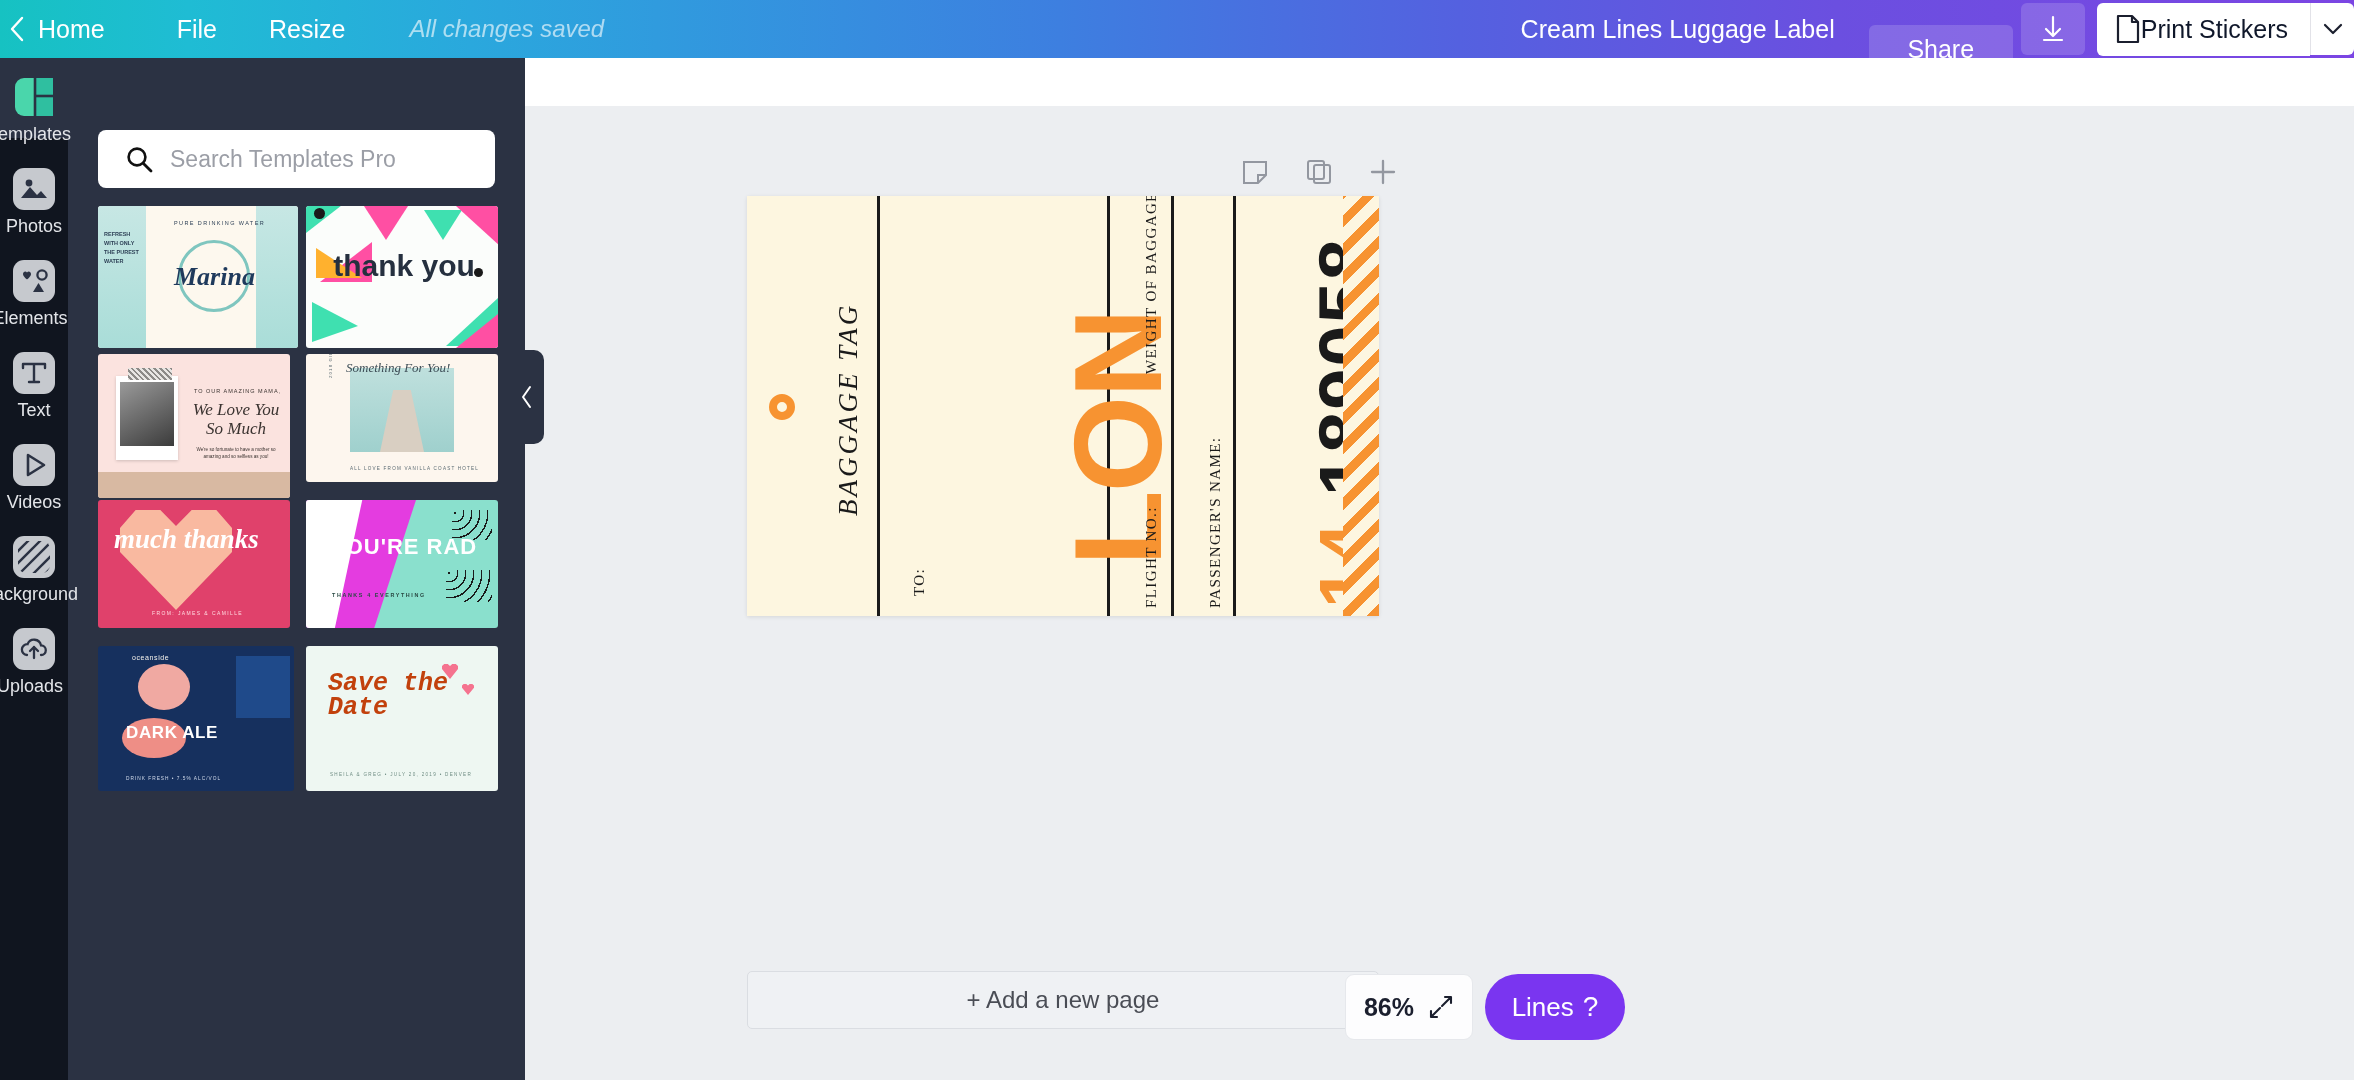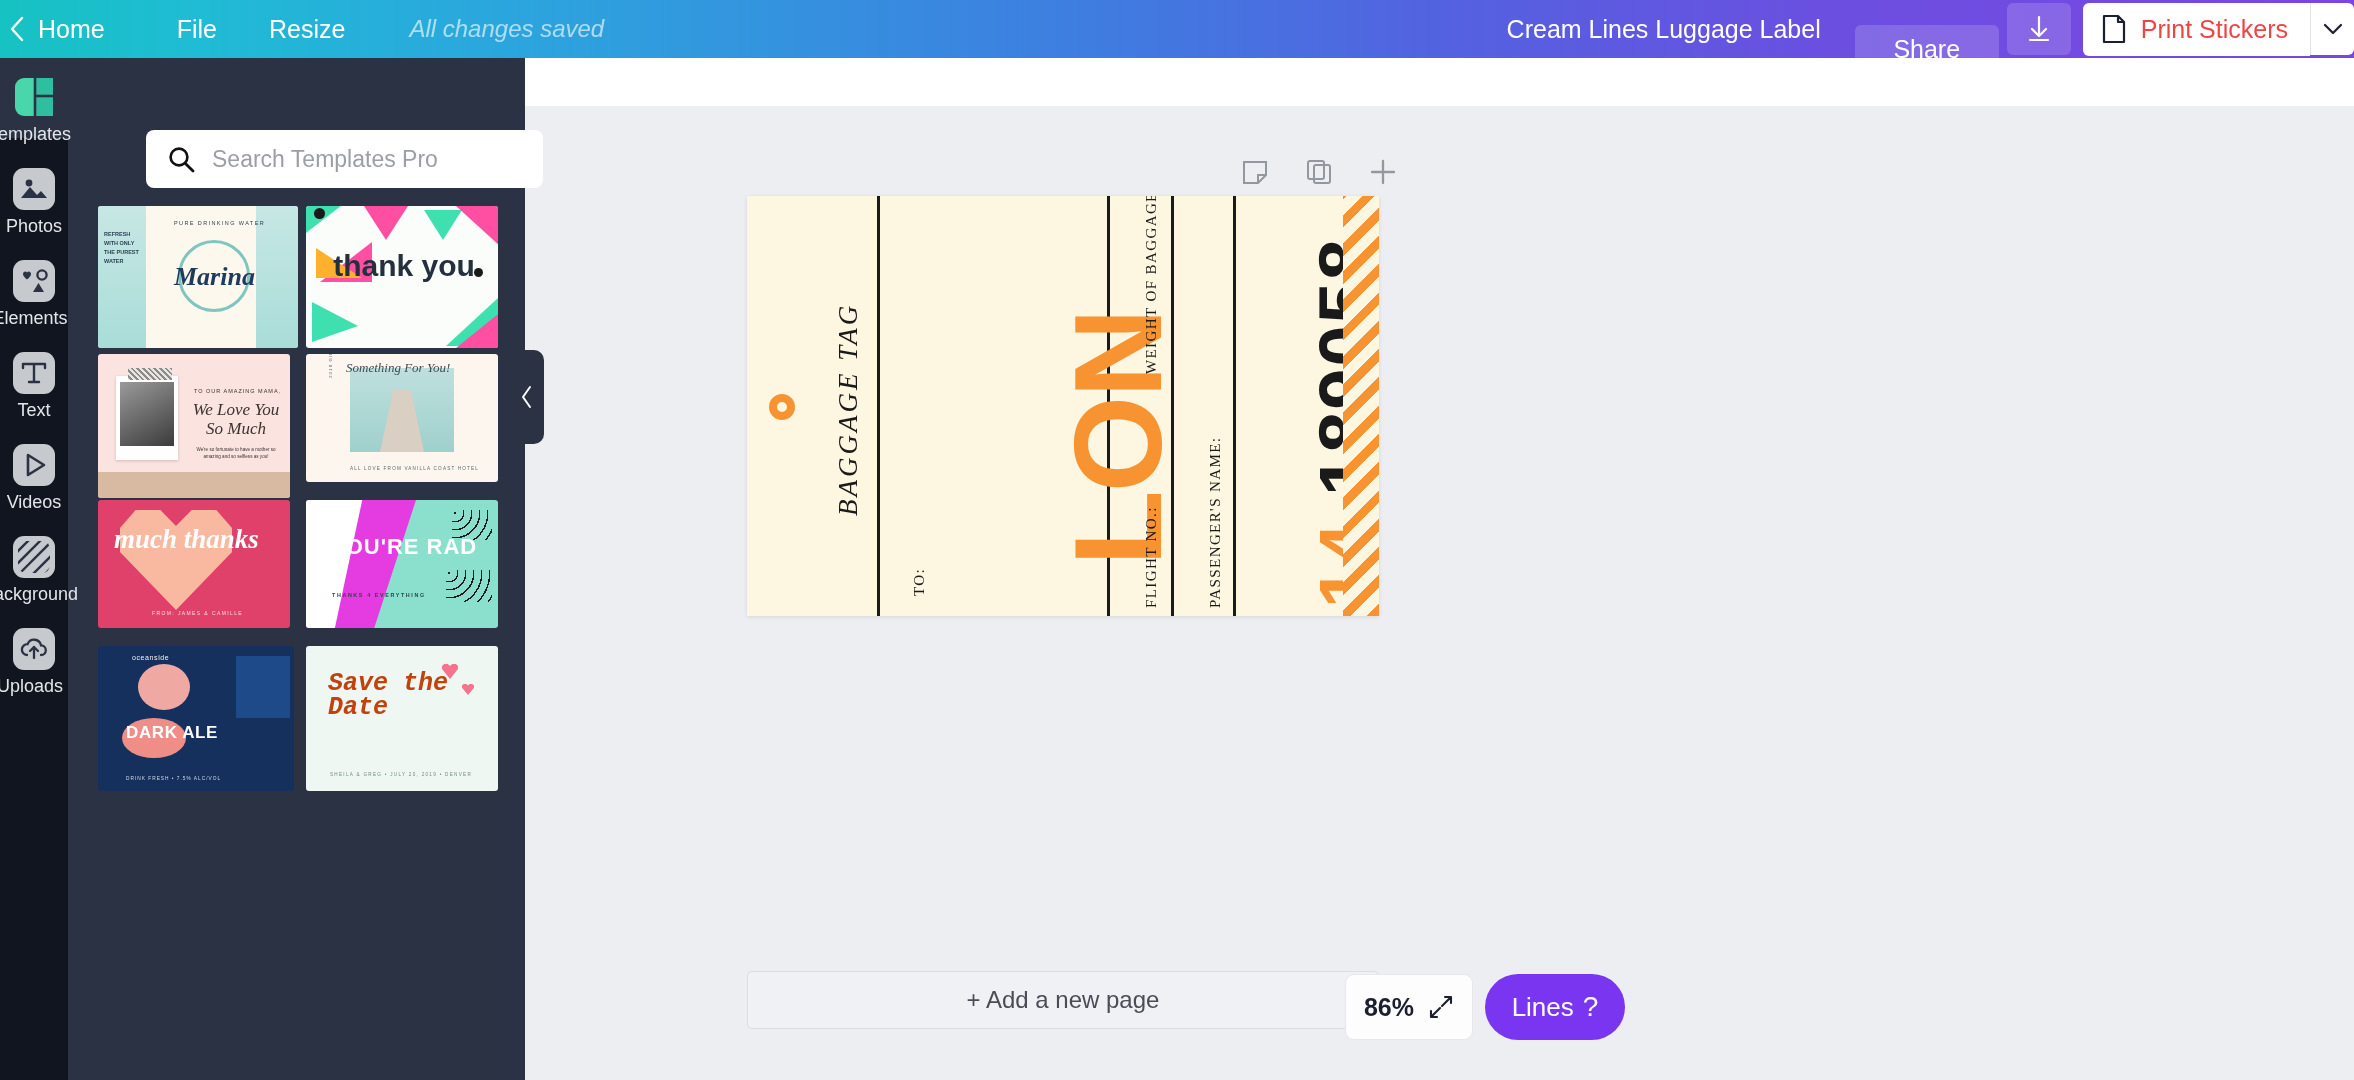--- a/index.html
+++ b/index.html
@@ -45,24 +45,24 @@
     display:flex;align-items:center;justify-content:center;
     font-size:25px; cursor:pointer; margin-left:12px;margin-top:40px;
   }
   .tb-dl {
     background: rgba(255,255,255,0.16);
     border-radius: 6px;
     width: 64px; height: 52px; margin-left: 8px;
     display:flex;align-items:center;justify-content:center; cursor:pointer;
   }
   .tb-print {
-    background:#ffffff; color:#ef4444;
+    background:#ffffff; color:#0f172a;
     height: 53px; border-radius:6px 0 0 6px;
     margin-left: 12px;
-    display:flex; align-items:center; gap:14px;
+    display:flex; align-items:center; 
     padding: 0 22px 0 18px;
     font-size:25px; cursor:pointer; white-space:nowrap;
   }
   .tb-print-caret {
     background:#ffffff; color:#1b1f2e; height:52px;
     border-left:1px solid #e2e2e8; border-radius:0 6px 6px 0;
     display:flex;align-items:center;justify-content:center;
     width:44px; cursor:pointer; font-size:20px;
   }
 
@@ -100,23 +100,22 @@
   .panel {
     position:absolute; top:58px; left:68px;
     width:457px; height:1022px;
     background:#2b3243;
     z-index:25;
   }
   .panel-search {
     position:absolute; top:72px; left:30px;
     width:397px; height:58px;
     background:#ffffff; border-radius:8px;
-    display:flex; align-items:center; padding-left:20px; gap:16px;
+    display:flex; align-items:center; padding-left:26px; gap:16px;
     cursor:text;
-    margin-left:48px;
   }
   .panel-search input {
     border:none; outline:none; font-size:23px; color:#3d3f45;
     font-family:"Liberation Sans", sans-serif; width:300px; background:transparent;
   }
   .panel-search input::placeholder { color:#9b9ea6; }
 
   .grid {
     position:absolute; top:148px; left:28px;
     width: 410px; height: 880px;

